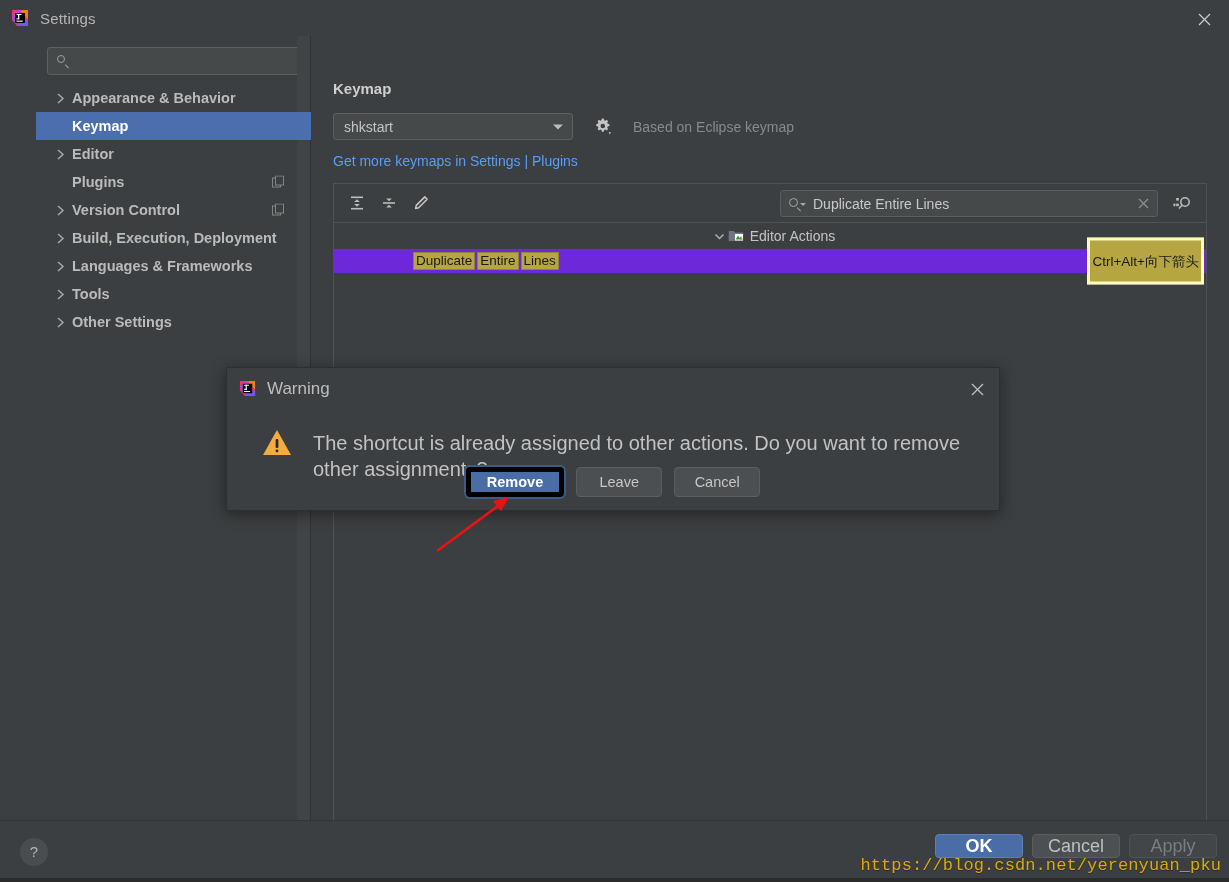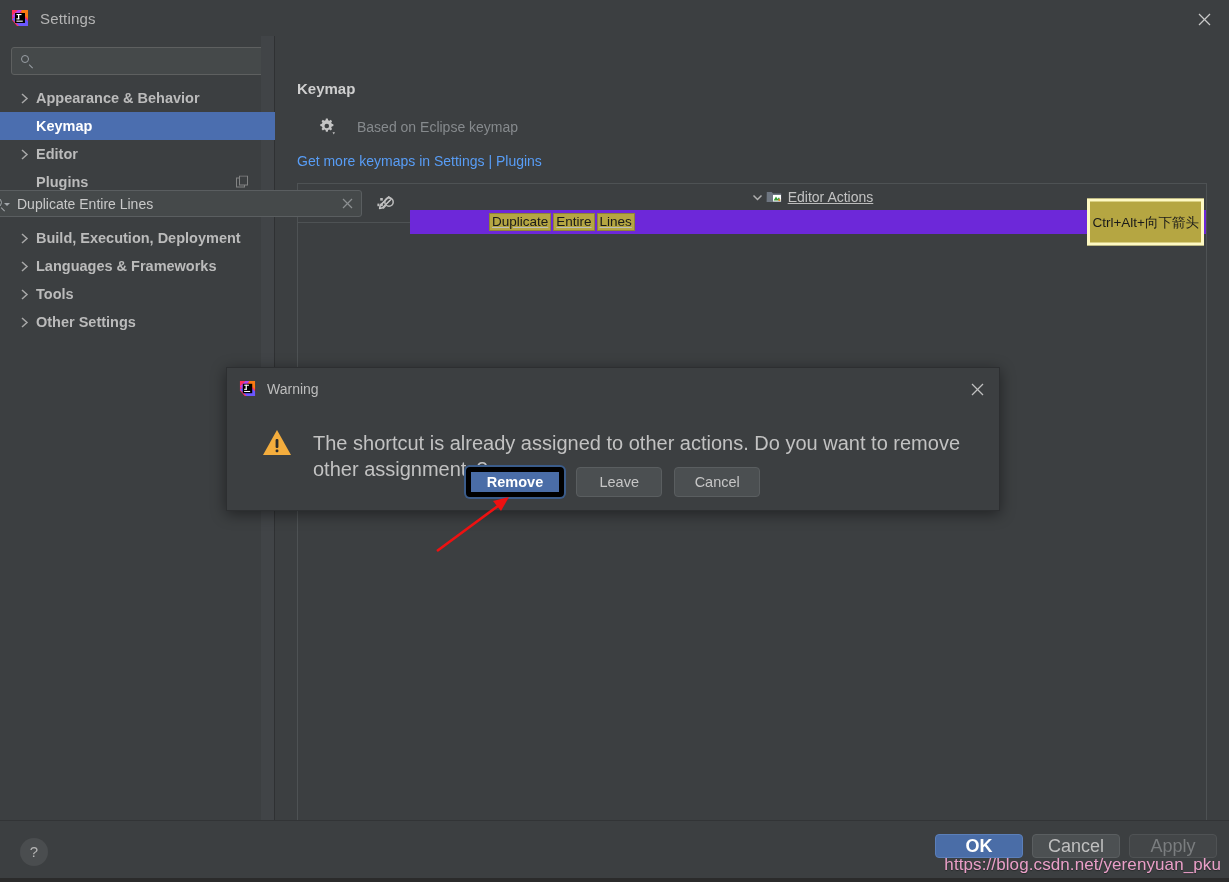--- a/index.html
+++ b/index.html
@@ -56,20 +56,21 @@
     line-height: 1;
     cursor: pointer;
   }
 
   
   .body-split {
     flex: 1 1 auto;
     display: flex;
     min-height: 0;
     position: relative;
+    margin-left: 36px;
   }
 
   
   .sidebar {
     width: 275px;
     flex: 0 0 275px;
     background: #3c3f41;
     position: relative;
     display: flex;
     flex-direction: column;
@@ -245,23 +246,22 @@
 
   
   .panel {
     margin-top: 14px;
     margin-bottom: 0;
     flex: 1 1 auto;
     border: 1px solid #4e5254;
     border-bottom: none;
     background: #3c3f41;
     display: flex;
-    flex-direction: row;
+    flex-direction: column;
     min-height: 0;
-    text-decoration: underline;
   }
   .panel-toolbar {
     height: 38px;
     flex: 0 0 38px;
     display: flex;
     align-items: center;
     padding: 0 8px 0 8px;
     position: relative;
     border-bottom: 1px solid #4e5254;
   }
@@ -475,21 +475,21 @@
     position: relative;
     background: #3c3f41;
   }
   .modal-title .mt-icon {
     width: 17px; height: 17px;
     position: relative;
     flex: 0 0 17px;
   }
   .modal-title .mt-text {
     margin-left: 11px;
-    font-size: 14px;
+    font-size: 17px;
     color: #bdbdbd;
   }
   .modal-close {
     position: absolute;
     right: 12px; top: 11px;
     width: 20px; height: 20px;
     display: flex; align-items: center; justify-content: center;
     color: #b9b9b9;
     font-size: 16px;
     cursor: pointer;
@@ -548,24 +548,24 @@
     position: absolute;
     left: 0; top: 0;
     width: 1229px; height: 882px;
     pointer-events: none;
   }
   .watermark {
     position: absolute;
     right: 8px;
     bottom: 7px;
     font-size: 17px;
-    color: #f9a8d4;
+    color: #eab308;
     opacity: .92;
     letter-spacing: .1px;
-    font-family: Liberation Sans, sans-serif;
+    font-family: Liberation Mono, monospace;
     text-shadow: 0 1px 1px rgba(0,0,0,.4);
   }
   .strip-bottom {
     position: absolute;
     left: 0; bottom: 0;
     width: 1229px; height: 4px;
     background: #2b2b2b;
   }
 </style>
 </head>
@@ -695,20 +695,24 @@
         </div>
 
       </div>
     </div>
 
     <div class="content">
 
       <div class="page-title">Keymap</div>
 
       <div class="keymap-row">
+        <div class="combo">
+          <span>shkstart</span>
+          <span class="combo-arrow"></span>
+        </div>
         <div class="gear">
           <svg width="18" height="18" viewBox="0 0 18 18">
             <path d="M8.5 1.2 h2 l.35 1.7 1.35 .62 1.45-.95 1.4 1.4-.95 1.45 .62 1.35 1.7 .35 v2 l-1.7 .35-.62 1.35 .95 1.45-1.4 1.4-1.45-.95-1.35 .62-.35 1.7 h-2 l-.35-1.7-1.35-.62-1.45 .95-1.4-1.4 .95-1.45-.62-1.35-1.7-.35 v-2 l1.7-.35 .62-1.35-.95-1.45 1.4-1.4 1.45 .95 1.35-.62 z" fill="#c4c4c4" transform="translate(-1.2,-0.6) scale(0.95)"></path>
             <circle cx="7.8" cy="8" r="2.3" fill="#3c3f41"></circle>
             <path d="M13.5 14.2 L16 14.2 L14.75 16.4 Z" fill="#c4c4c4"></path>
           </svg>
         </div>
         <div class="based-text">Based on Eclipse keymap</div>
       </div>
 

